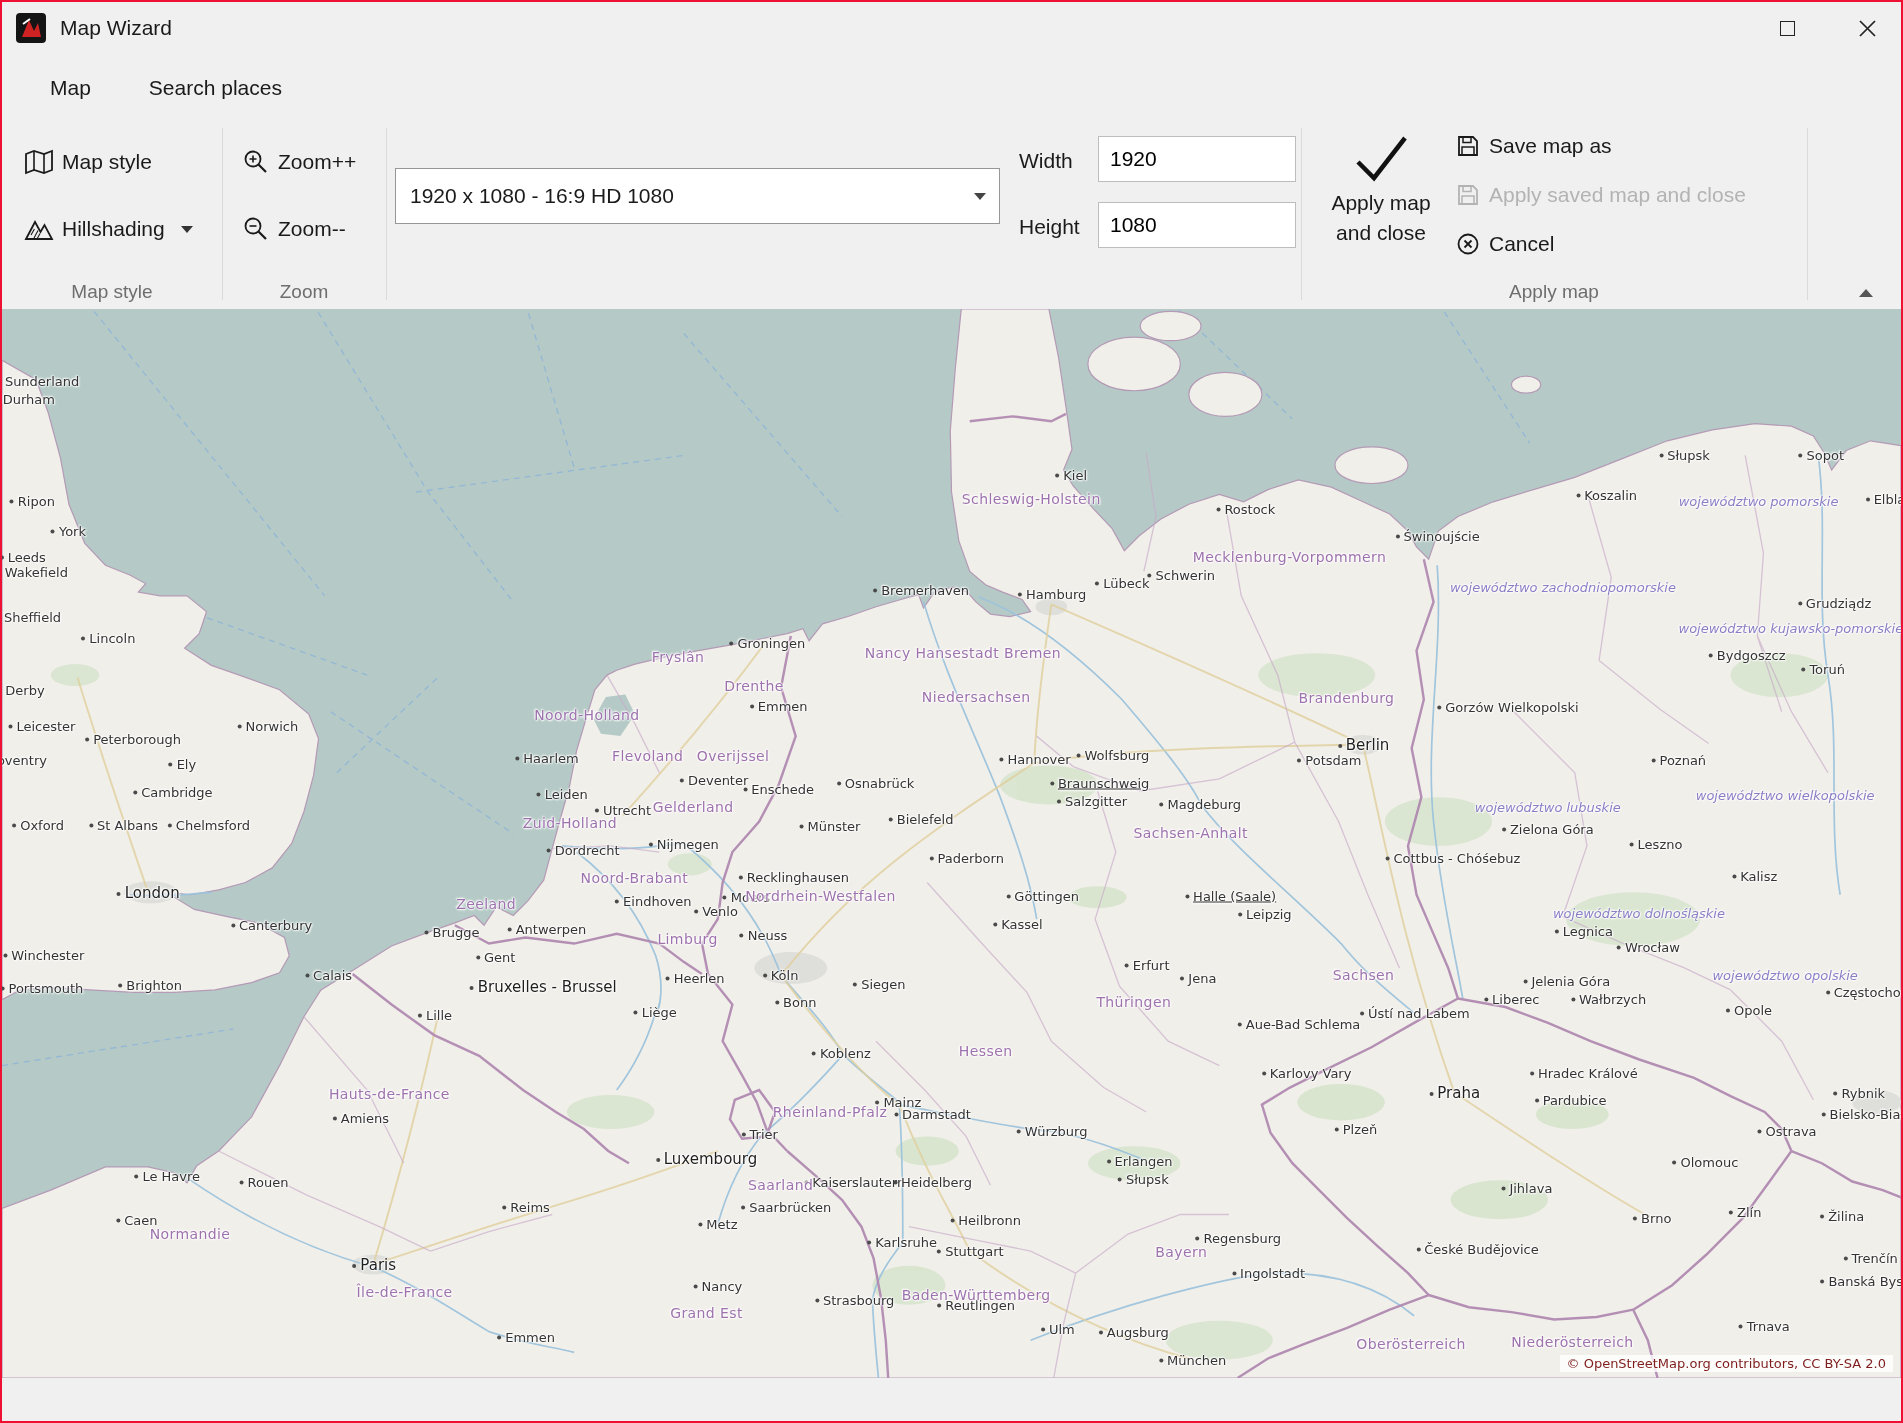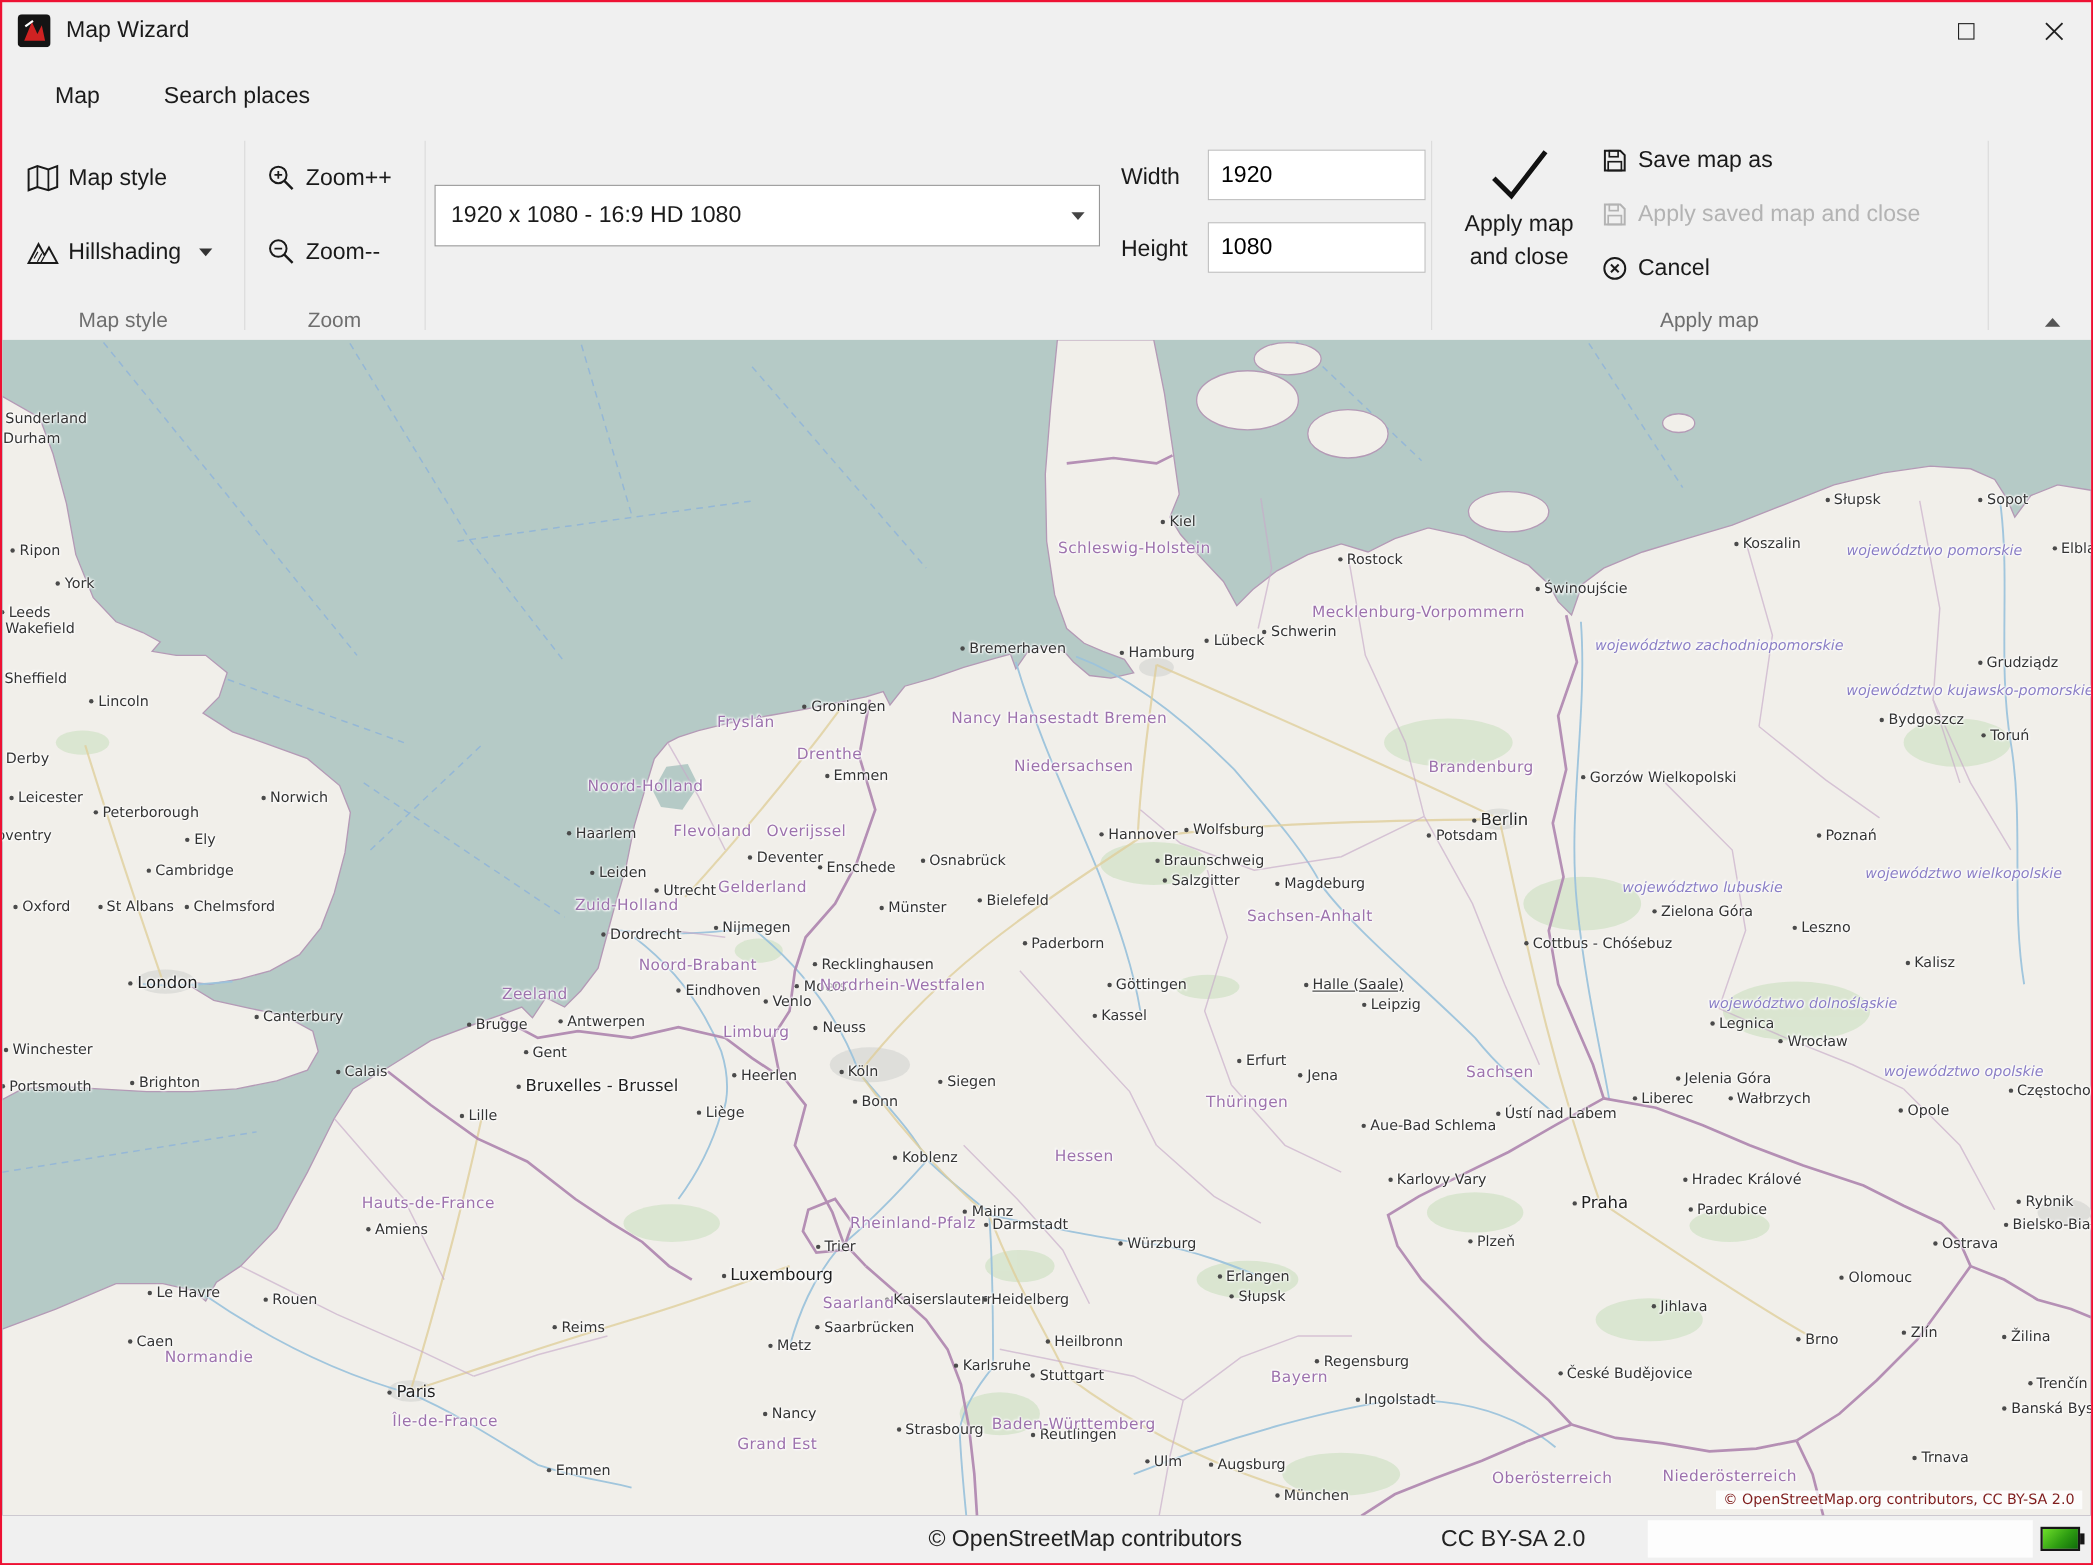--- a/index.html
+++ b/index.html
@@ -430,21 +430,21 @@
         <span class="map-label city" style="left: 65.1%; top: 86.9%;">Regensburg</span>
         <span class="map-label city" style="left: 66.7%; top: 90.2%;">Ingolstadt</span>
         <span class="map-label city" style="left: 48.4%; top: 26.3%;">Bremerhaven</span>
         <span class="map-label city" style="left: 55.3%; top: 26.7%;">Hamburg</span>
         <span class="map-label city" style="left: 56.3%; top: 15.5%;">Kiel</span>
         <span class="map-label city" style="left: 59%; top: 21.9%; margin-top: 40px;">Lübeck</span>
         <span class="map-label city" style="left: 65.5%; top: 18.7%;">Rostock</span>
         <span class="map-label city" style="left: 62.1%; top: 24.9%;">Schwerin</span>
         <span class="map-label city" style="left: 54.4%; top: 42.1%;">Hannover</span>
         <span class="map-label city" style="left: 58.5%; top: 41.7%;">Wolfsburg</span>
-        <span class="map-label city" style="left: 57.8%; top: 44.3%;">Braunschweig</span>
+        <span class="map-label city" style="left: 57.8%; top: 44.3%; text-decoration: underline;">Braunschweig</span>
         <span class="map-label city" style="left: 57.4%; top: 46%;">Salzgitter</span>
         <span class="map-label city" style="left: 63.1%; top: 46.3%;">Magdeburg</span>
         <span class="map-label city" style="left: 69.9%; top: 42.2%;">Potsdam</span>
         <span class="map-label city" style="left: 54.8%; top: 54.9%;">Göttingen</span>
         <span class="map-label city" style="left: 53.5%; top: 57.5%;">Kassel</span>
         <span class="map-label city" style="left: 60.3%; top: 61.4%;">Erfurt</span>
         <span class="map-label city" style="left: 63%; top: 62.6%;">Jena</span>
         <span class="map-label city" style="left: 64.7%; top: 54.9%; text-decoration: underline;">Halle (Saale)</span>
         <span class="map-label city" style="left: 66.5%; top: 56.6%;">Leipzig</span>
         <span class="map-label city" style="left: 68.3%; top: 66.9%;">Aue-Bad Schlema</span>
@@ -521,20 +521,14 @@
         <span class="map-label voiv" style="left: 94.2%; top: 29.8%;">województwo kujawsko-pomorskie</span>
         <span class="map-label voiv" style="left: 93.9%; top: 45.5%;">województwo wielkopolskie</span>
         <span class="map-label voiv" style="left: 81.4%; top: 46.6%;">województwo lubuskie</span>
         <span class="map-label voiv" style="left: 86.2%; top: 56.5%;">województwo dolnośląskie</span>
         <span class="map-label voiv" style="left: 93.9%; top: 62.3%;">województwo opolskie</span>
       </div>
 
     <div class="map-attrib">© OpenStreetMap.org contributors, CC BY-SA 2.0</div>
   </div>
 
-  <div class="statusbar">
-    <span class="status-text st-attrib">© OpenStreetMap contributors</span>
-    <span class="status-text st-license">CC BY-SA 2.0</span>
-    <div class="status-inset"></div>
-    <div class="battery"></div>
-  </div>
 
 </div>
 
 </body></html>

